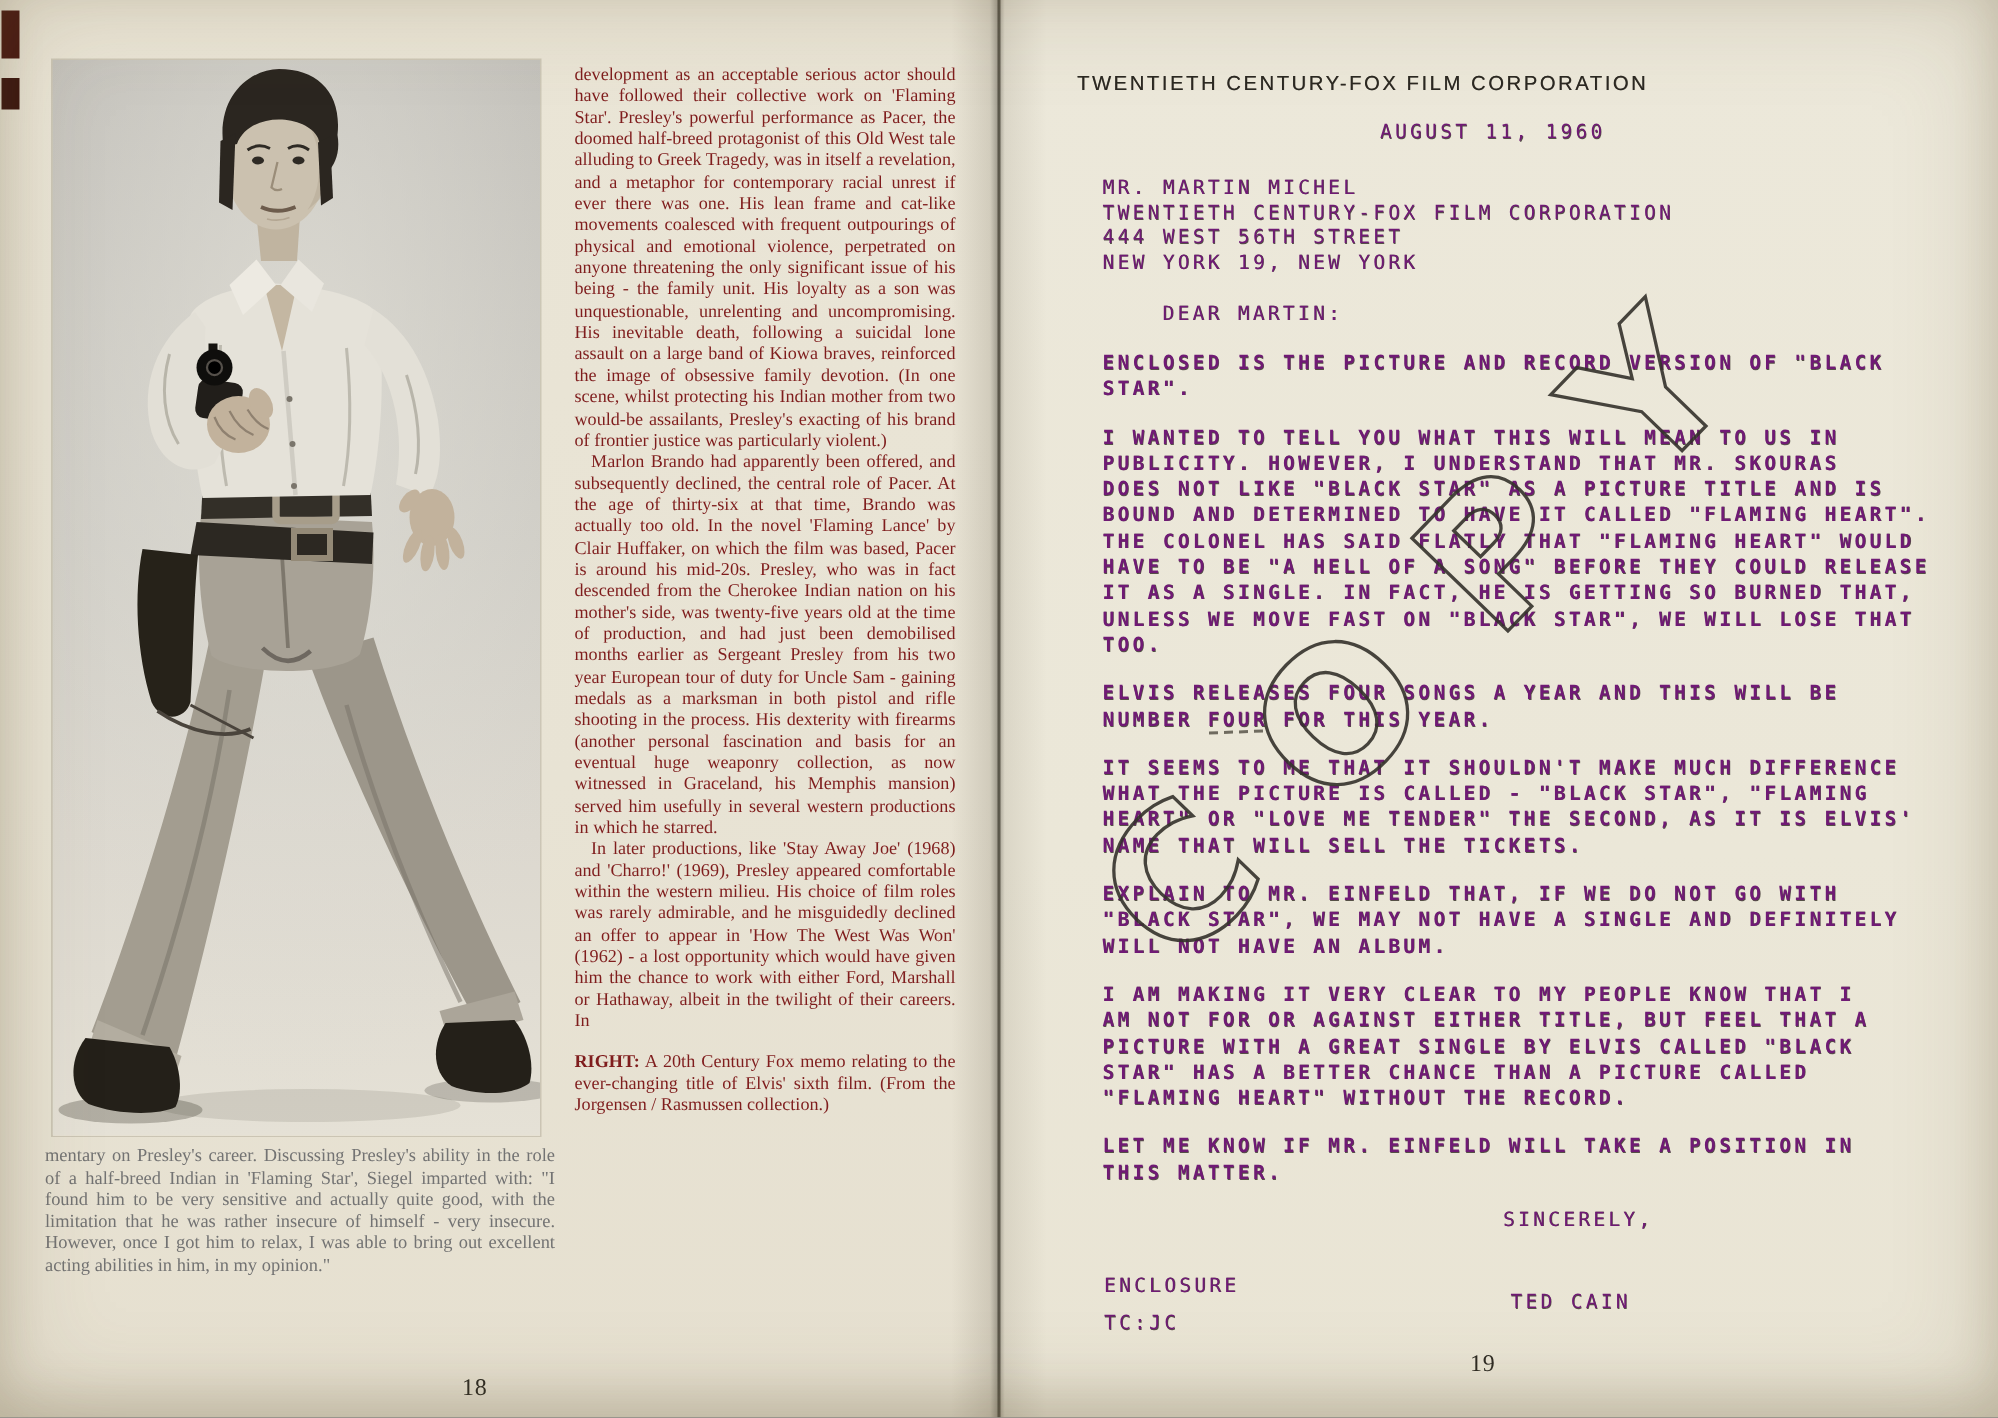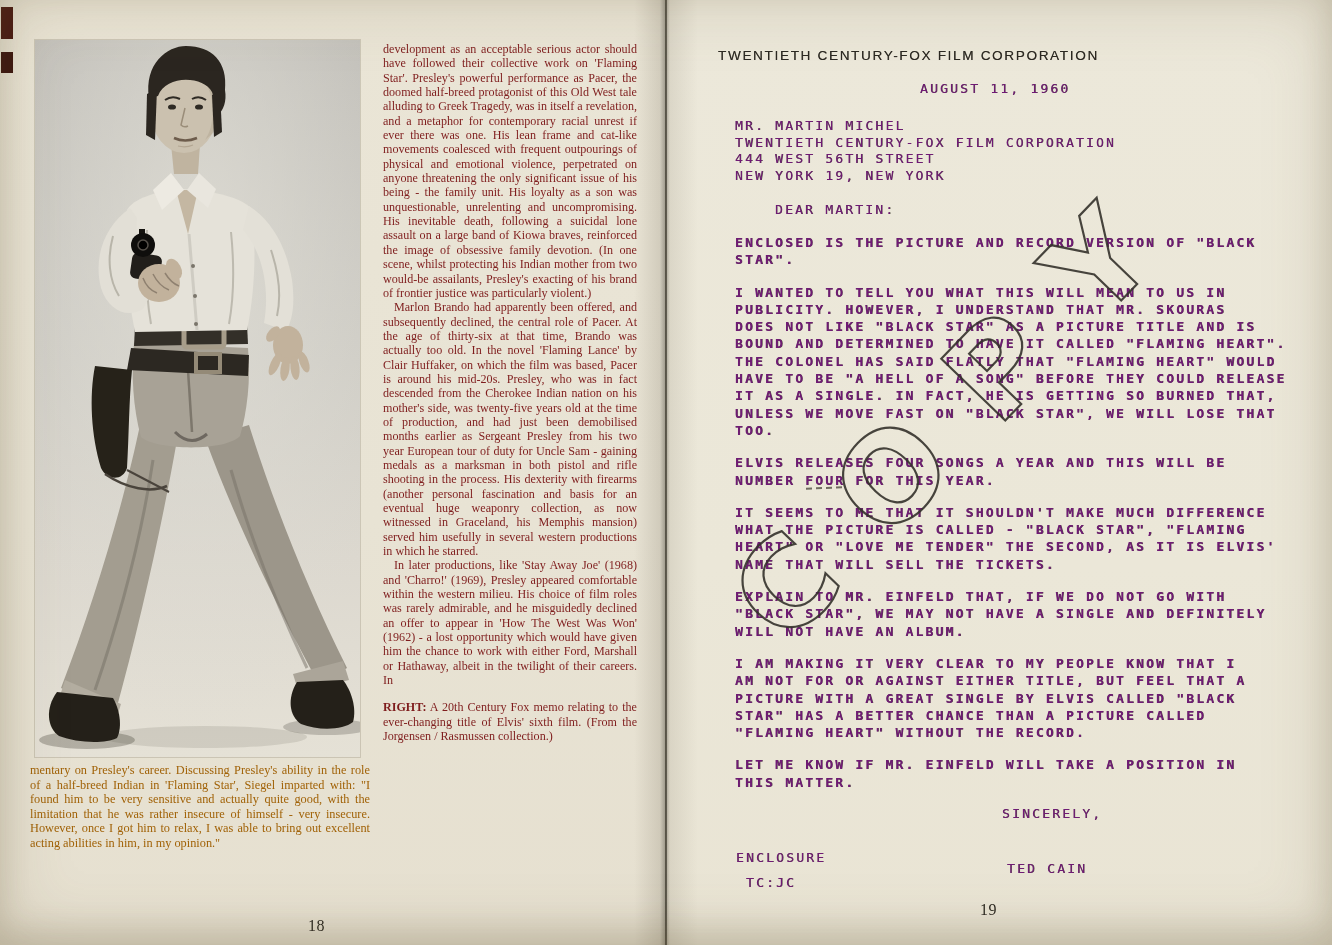--- a/index.html
+++ b/index.html
@@ -26,21 +26,21 @@
 
   
   .photo{position:absolute;left:35px;top:40px;width:325px;height:717px;
     box-shadow:0 0 0 1px rgba(120,110,90,.25);}
   .col2{position:absolute;left:383px;top:42px;width:254px;color:#7f1d1d;
     font-size:12.1px;line-height:14.35px;text-align:justify;}
   .col2 p{margin:0;}
   .col2 p.indent{text-indent:11px;}
   .caption{margin-top:13px !important;font-family:"Liberation Serif",serif;}
   .caption .cap-label{font-weight:bold;}
-  .footer-block{position:absolute;left:30px;top:763px;width:340px;color:#a16207;
+  .footer-block{position:absolute;left:30px;top:763px;width:340px;color:#737373;
     font-size:12.3px;line-height:14.6px;text-align:justify;}
   .footer-block p{margin:0;}
   .footer-block p.indent{text-indent:12px;}
   .pagenum{position:absolute;font-size:16px;color:#2e2b24;letter-spacing:.5px;}
   .pagenum.p18{left:308px;top:917px;}
   .pagenum.p19{left:980px;top:901px;}
 
   
   .typed{
     font-family:"DejaVu Sans Mono","Liberation Mono",monospace;
@@ -52,21 +52,21 @@
     font-family:"Liberation Sans",sans-serif;font-size:13.5px;letter-spacing:1.7px;
     color:#2b2822;text-shadow:.25px .25px 0 rgba(40,36,28,.6);}
   .lt-date{position:absolute;left:920px;top:80px;}
   .lt-address{position:absolute;left:735px;top:118px;line-height:16.6px;}
   .lt-salutation{position:absolute;left:735px;top:201px;margin-left:40px;}
   .lt-body{position:absolute;left:735px;top:234px;width:580px;}
   .lt-body p{margin:0 0 15px 0;font-weight:bold;}
   .lt-closing{position:absolute;left:1002px;top:805px;}
   .lt-enclosure{position:absolute;left:736px;top:849px;}
   .lt-signature{position:absolute;left:1007px;top:860px;}
-  .lt-reference{position:absolute;left:736px;top:874px;margin-left:10px;}
+  .lt-reference{position:absolute;left:736px;top:874px;}
   .stamp-svg{position:absolute;left:660px;top:0;width:672px;height:945px;pointer-events:none;}
   .pencil-mark{position:absolute;left:806px;top:487px;width:36px;height:0;
     border-top:2px dashed rgba(70,65,55,.75);transform:rotate(-2deg);}
 </style>
 </head>
 <body>
 
 <div id="canvas">
 
   <div class="page-left"></div>

